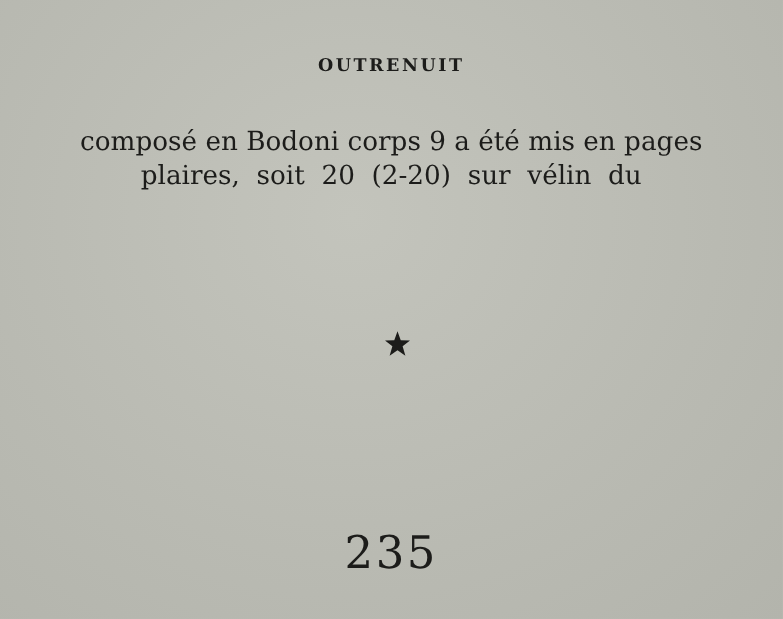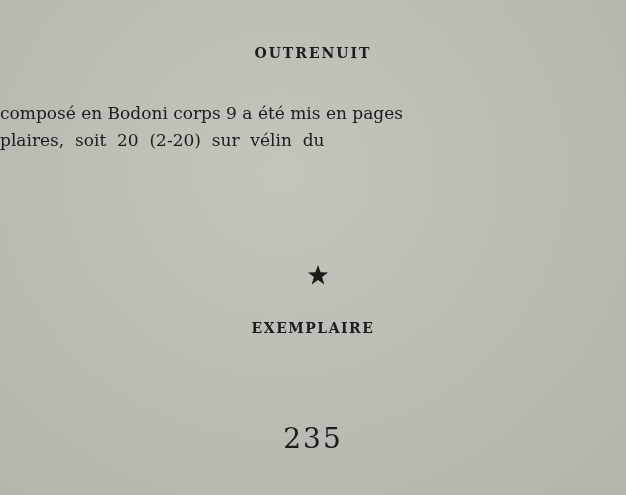--- a/index.html
+++ b/index.html
@@ -28,21 +28,22 @@
       left: 0; width: 626px;
       text-align: center;
       font-size: 14px;
       font-weight: bold;
       letter-spacing: 2px;
     }
     .colophon {
       position: absolute;
       top: 100px;
       left: 0; width: 626px;
-      font-size: 17px;
+      text-align: center;
+      font-size: 21px;
       line-height: 27px;
     }
     .colophon .line {
       display: block;
       white-space: pre;
     }
     .star {
       position: absolute;
       top: 263px;
       left: 306px;
@@ -56,35 +57,34 @@
       text-align: center;
       font-size: 14px;
       font-weight: bold;
       letter-spacing: 1.5px;
     }
     .number {
       position: absolute;
       top: 422px;
       left: 0; width: 626px;
       text-align: center;
-      font-size: 28px;
+      font-size: 36px;
       letter-spacing: 2px;
     }
   </style>
 </head>
 <body>
 
 <div class="page">
   <div class="title">OUTRENUIT</div>
 
   <div class="colophon">
     <span class="line">composé en Bodoni corps 9 a été mis en pages</span>
     <span class="line">plaires,  soit  20  (2-20)  sur  vélin  du</span>
   </div>
 
   <svg class="star" viewBox="0 0 24 24">
     <polygon points="12,2 14.6,9.2 22,9.4 16.1,14 18.3,21.5 12,17.1 5.7,21.5 7.9,14 2,9.4 9.4,9.2" fill="#1c1c1a"></polygon>
   </svg>
 
-  <div class="label">EXEMPLAIRE</div>
 
   <div class="number">235</div>
 </div>
 
 </body></html>

